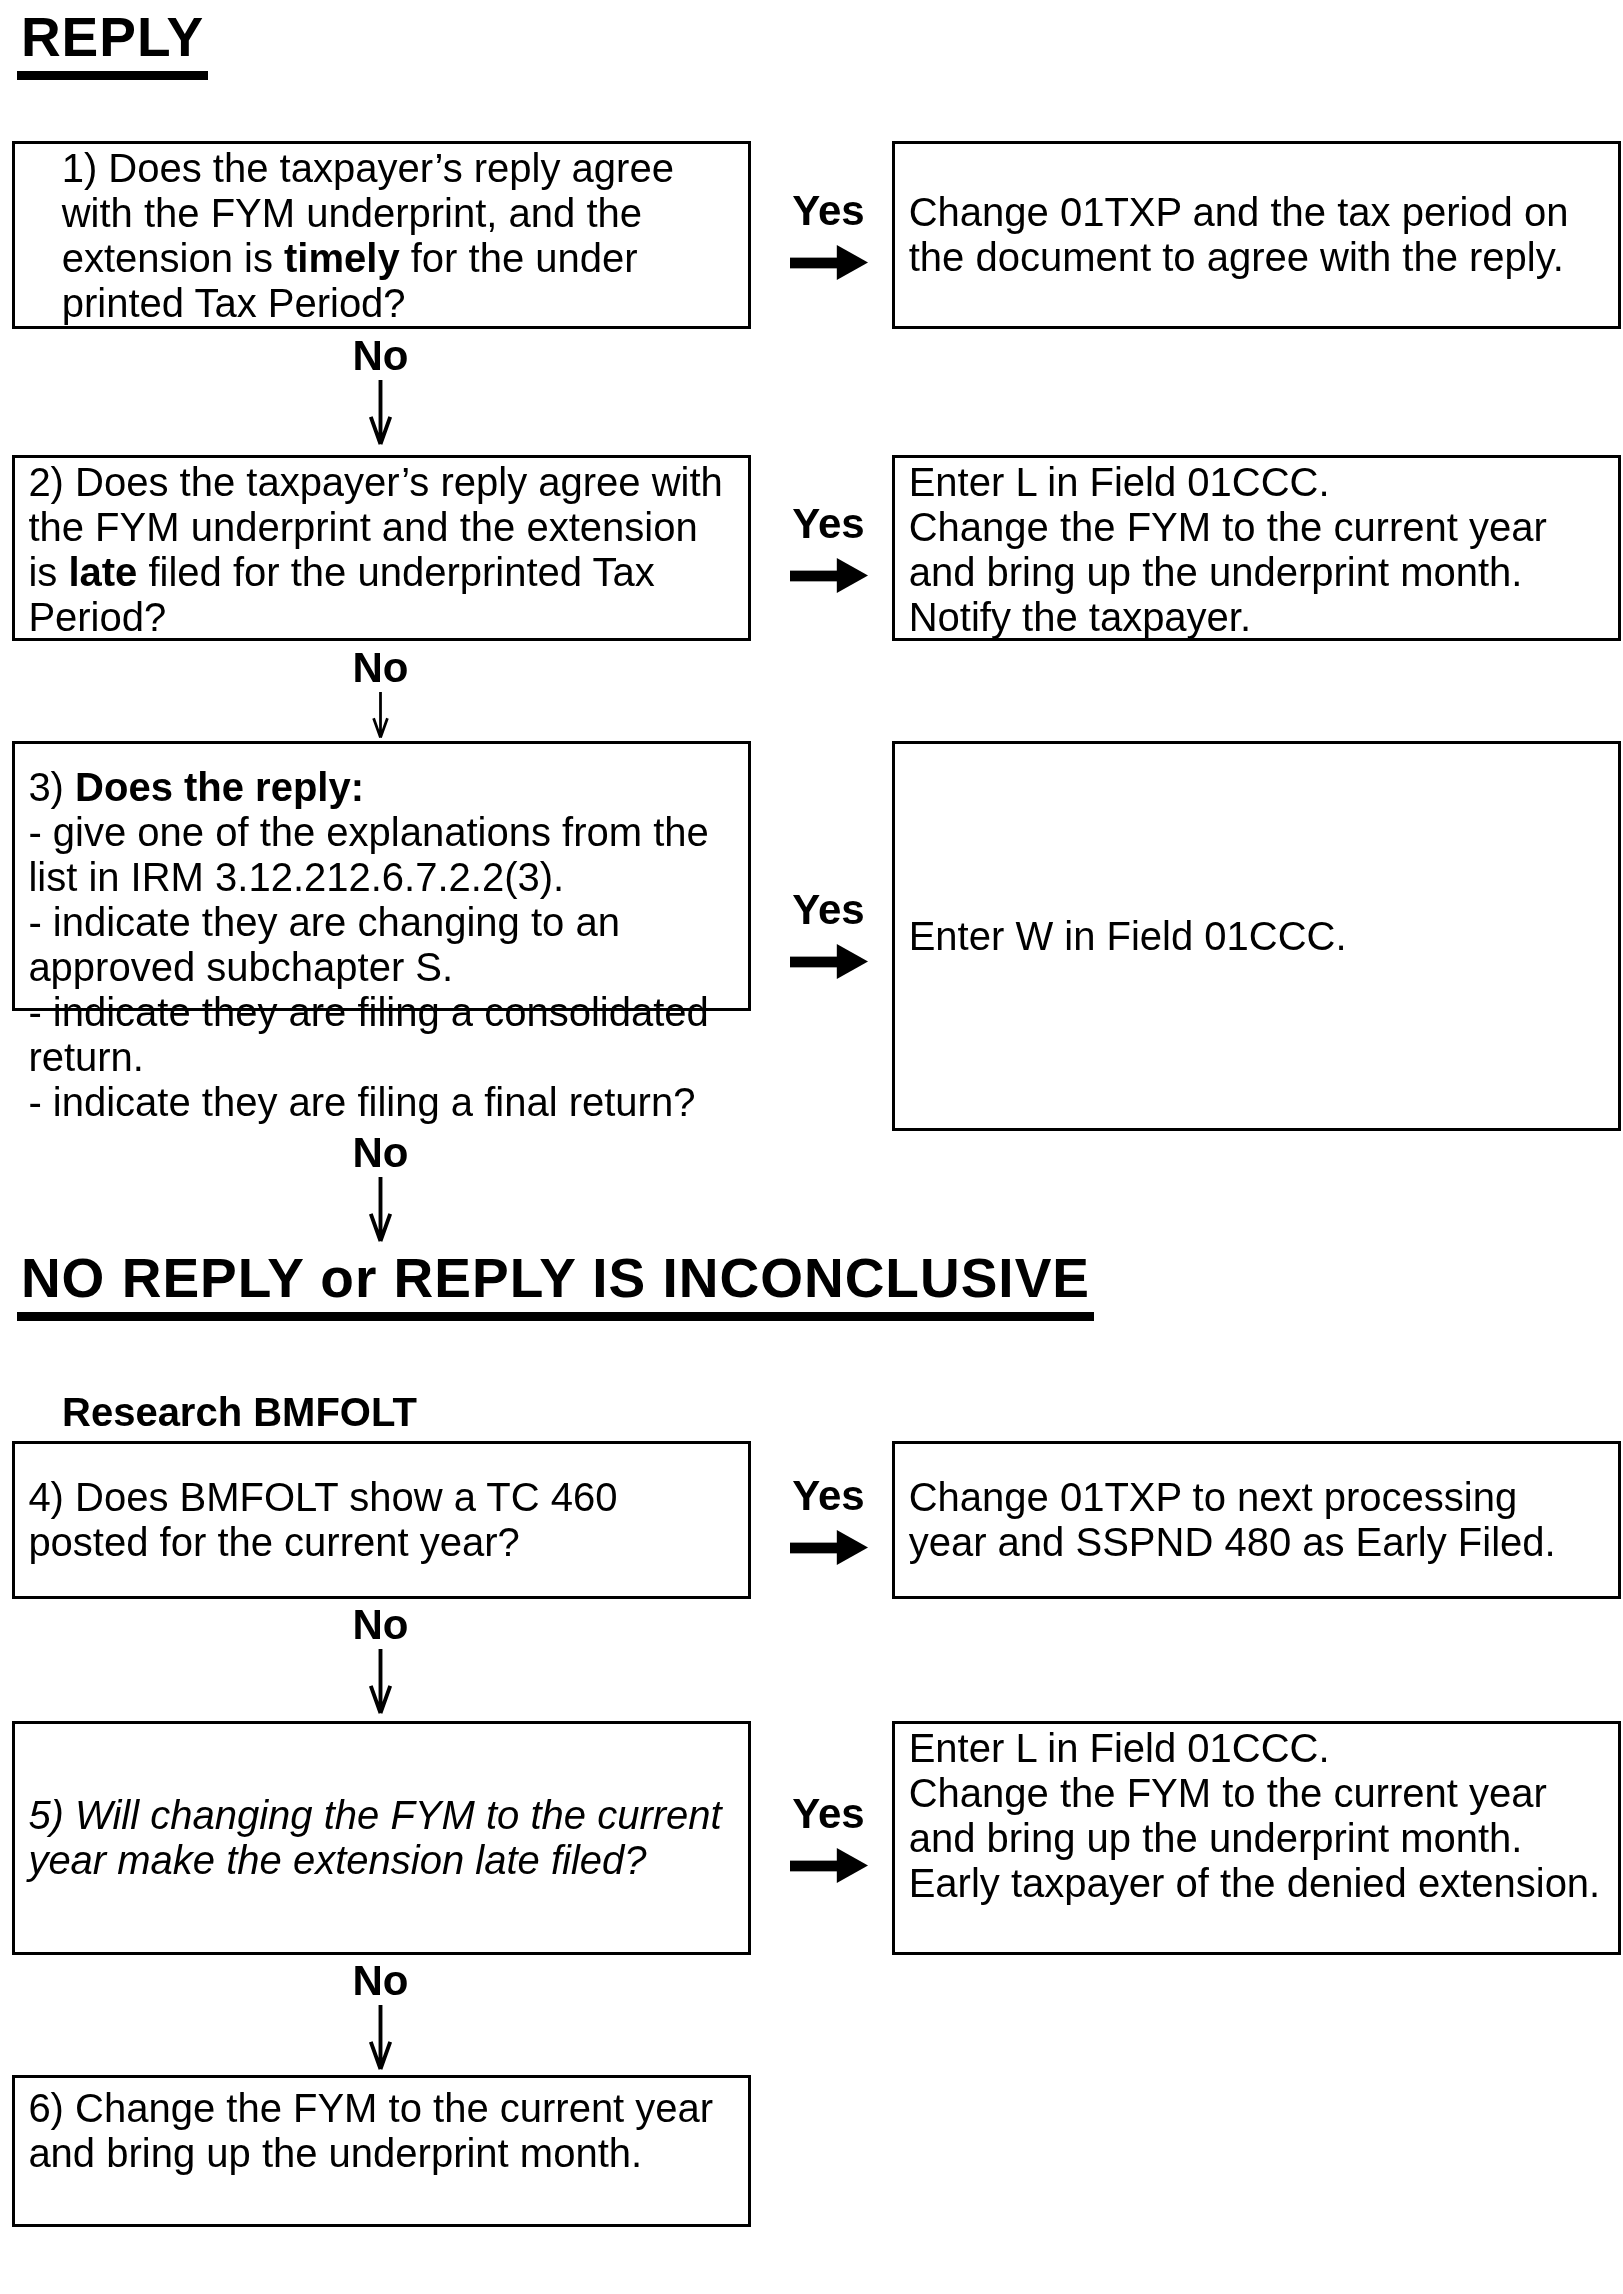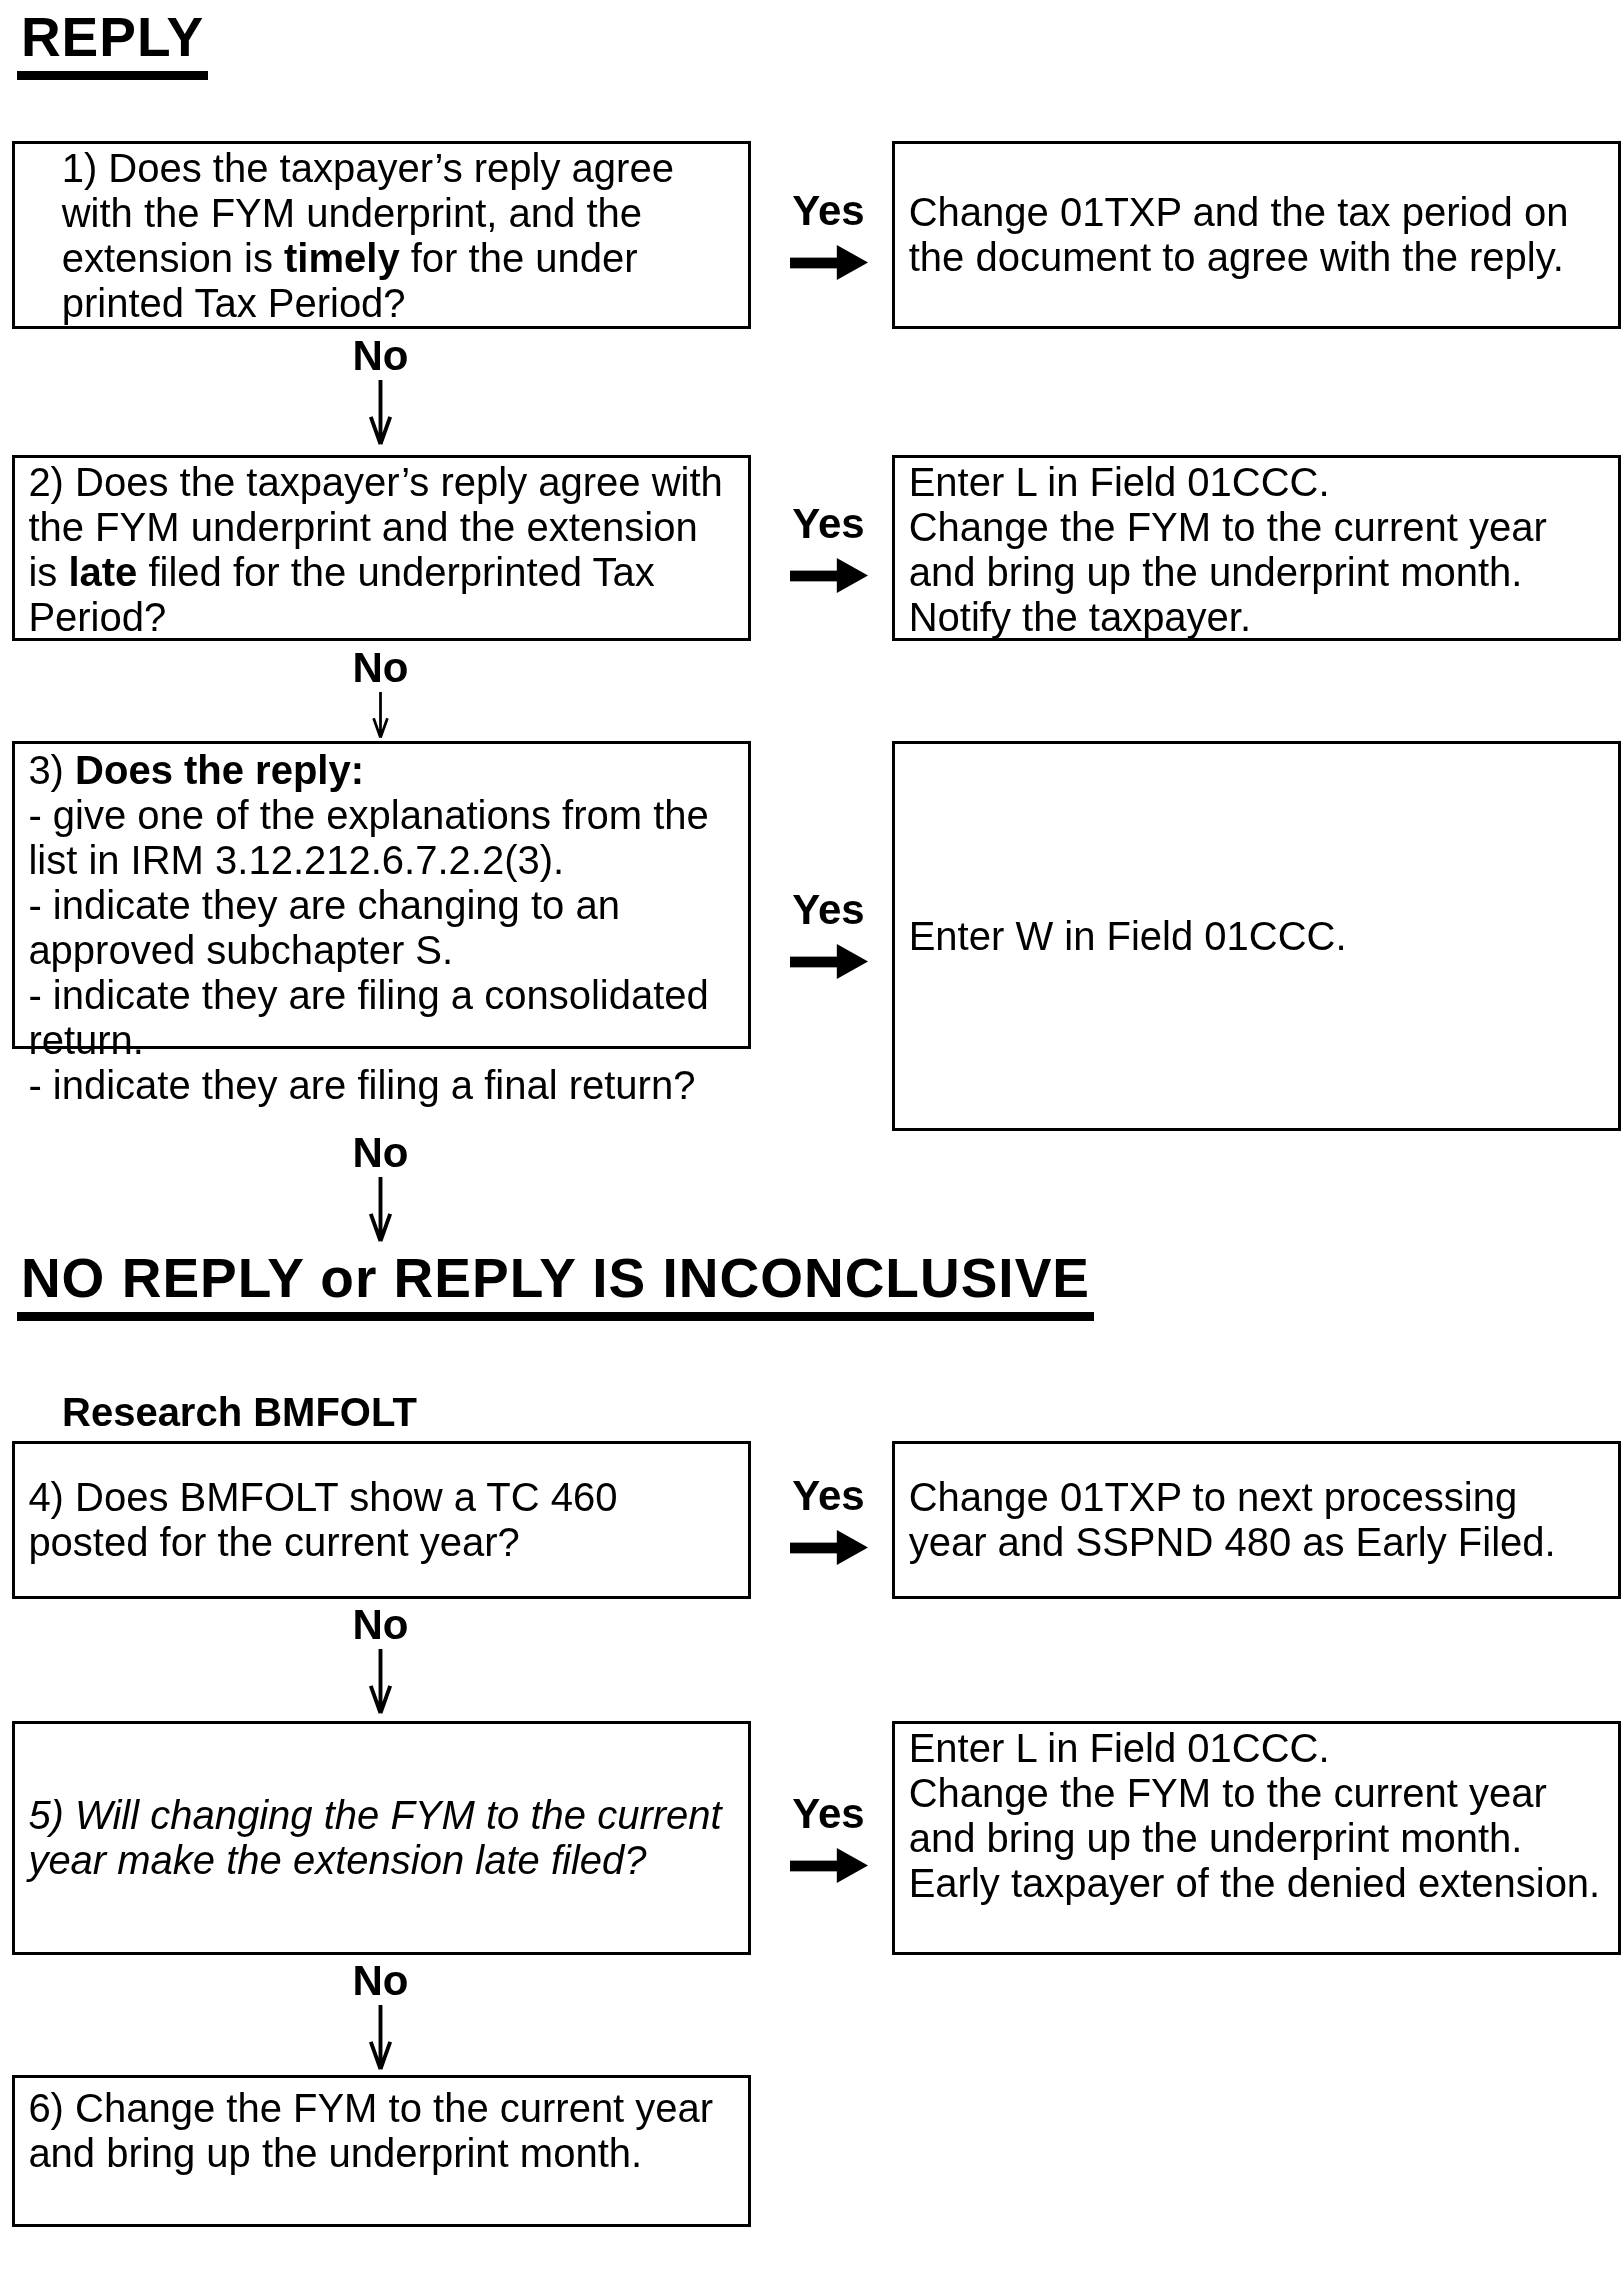--- a/index.html
+++ b/index.html
@@ -112,21 +112,21 @@
     <p>Notify the taxpayer.</p>
   </div>
 
   <div class="connector no-connector" style="left:322px; top:645px; width:117px; height:94px;">
     <span class="lbl">No</span>
     <svg width="35" height="66" viewBox="0 0 36 68">
       <path d="M18 0 V63 M18 66 L8 38 M18 66 L28 38" stroke="#000" stroke-width="4" fill="none"></path>
     </svg>
   </div>
 
-  <div class="box" style="left:11.7px; top:741px; width:739px; height:308px; padding-top:4px;">
+  <div class="box" style="left:11.7px; top:741px; width:739px; height:270px; padding-top:21px;">
     <p><span>3) </span><b>Does the reply:</b></p>
     <p>- give one of the explanations from the list in IRM 3.12.212.6.7.2.2(3).</p>
     <p>- indicate they are changing to an approved subchapter S.</p>
     <p>- indicate they are filing a consolidated return.</p>
     <p>- indicate they are filing a final return?</p>
   </div>
   <div class="connector" style="left:778px; top:741px; width:101px; height:386px;">
     <span class="lbl">Yes</span>
     <svg width="78" height="39" viewBox="0 0 80 40">
       <rect x="0" y="15" width="50" height="11" fill="#000"></rect>

